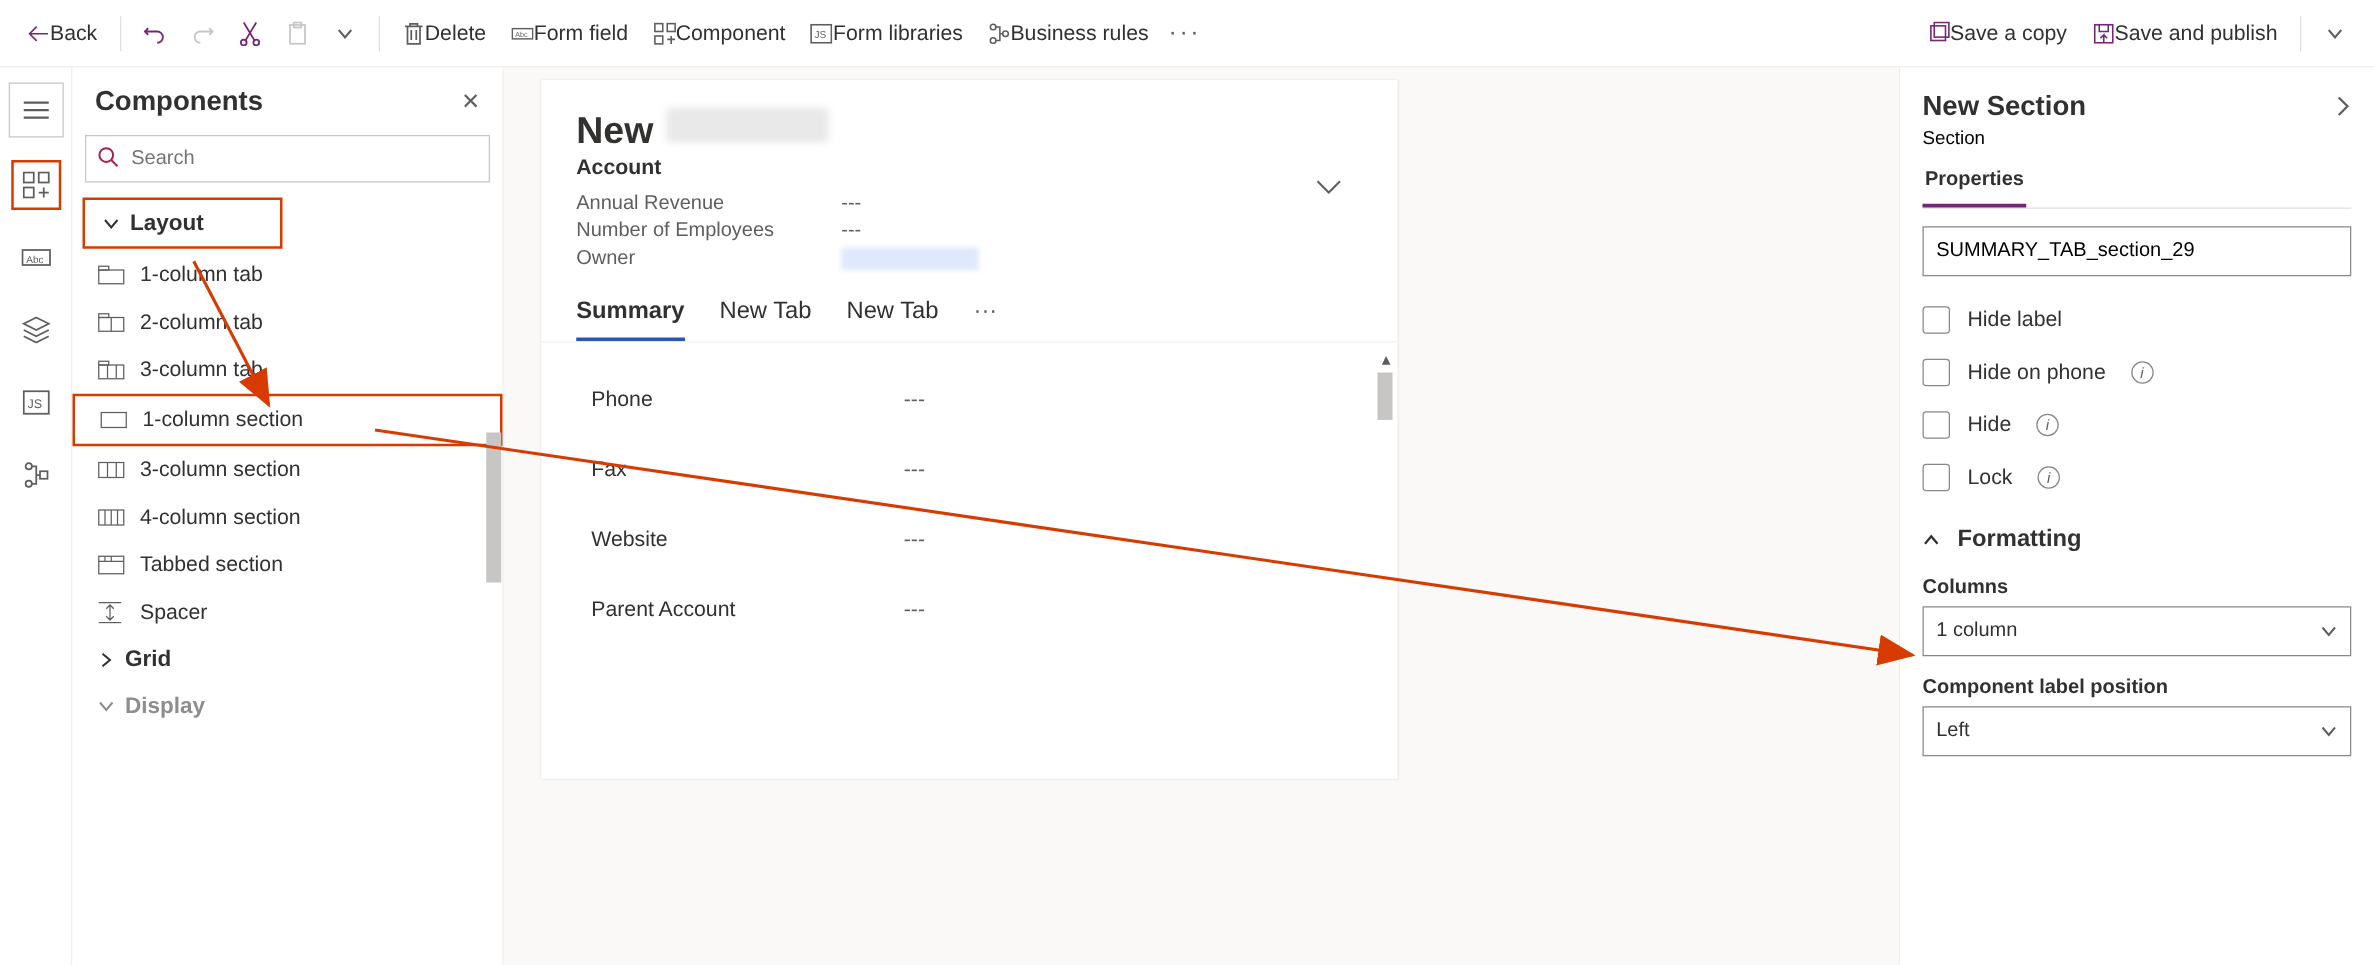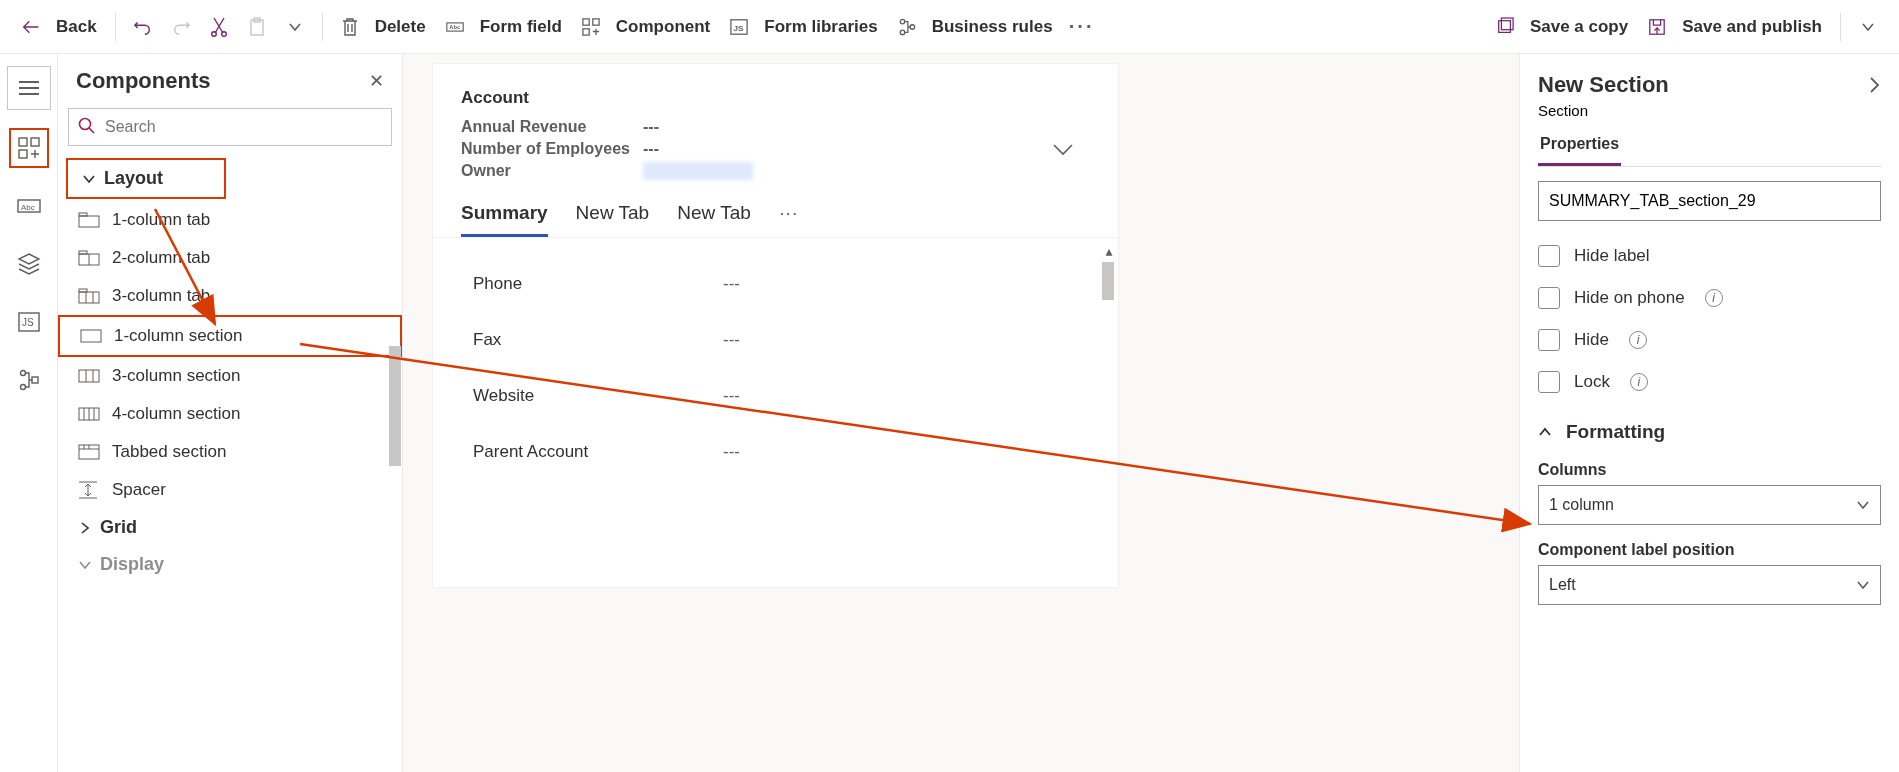--- a/index.html
+++ b/index.html
@@ -1,19 +1,19 @@
 <!DOCTYPE html>
 <html><head>
 <meta charset="utf-8">
 <style>
   * { box-sizing: border-box; margin: 0; padding: 0; }
   html, body { width: 1899px; height: 772px; font-family: "Segoe UI", Arial, sans-serif; font-size: 14px; color: #323130; background: #fff; overflow: hidden; }
   
   .toolbar { height: 54px; display: flex; align-items: center; padding: 0 12px; border-bottom: 1px solid #edebe9; background: #fff; }
-  .toolbar .btn { display: flex; align-items: center; gap: 16px; padding: 6px 10px; color: #323130; cursor: pointer; font-size: 17px; font-weight: bold; }
+  .toolbar .btn { display: flex; align-items: center; gap: 0; padding: 6px 10px; color: #323130; cursor: pointer; font-size: 17px; }
   .toolbar .btn .ic { width: 18px; height: 18px; display: inline-flex; align-items: center; justify-content: center; color: #605e5c; }
   .toolbar .btn.purple .ic { color: #742774; }
   .toolbar .sep { width: 1px; height: 28px; background: #e1dfdd; margin: 0 8px; }
   .toolbar .spacer { flex: 1; }
   
   .main { display: flex; height: calc(100% - 54px); }
   .railcol { width: 58px; border-right: 1px solid #edebe9; display: flex; flex-direction: column; align-items: center; padding-top: 10px; gap: 18px; }
   .railcol .railbtn { width: 40px; height: 40px; display: flex; align-items: center; justify-content: center; color: #605e5c; cursor: pointer; }
   .railcol .railbtn.boxed { border: 2px solid #d83b01; }
   .railcol .hamburger { width: 44px; height: 44px; border: 1px solid #c8c6c4; display: flex; align-items: center; justify-content: center; margin-top: 2px; }
@@ -36,21 +36,21 @@
   .scroll-thumb { position: absolute; right: 1px; top: 122px; width: 12px; height: 120px; background: #c8c6c4; }
 
   .canvas { flex: 1; background: #faf9f8; position: relative; overflow: hidden; }
   .form-card { position: absolute; left: 30px; top: 10px; width: 685px; background: #fff; box-shadow: 0 0 2px rgba(0,0,0,.1); }
   .form-header { padding: 22px 28px 8px 28px; position: relative; }
   .form-title-row { display: flex; align-items: baseline; gap: 10px; }
   .form-title-row .new { font-size: 30px; font-weight: 700; }
   .form-title-row .blur { width: 130px; height: 28px; background: #e9e9e9; filter: blur(3px); border-radius: 3px; }
   .form-subtitle { font-size: 17px; font-weight: 600; margin-top: 2px; }
   .hdr-fields { margin-top: 10px; display: flex; flex-direction: column; gap: 4px; font-size: 16px; color: #605e5c; }
-  .hdr-fields .row { display: flex; gap: 2px; font-weight: bold; }
+  .hdr-fields .row { display: flex; gap: 32px; }
   .hdr-fields .lbl { width: 180px; }
   .hdr-fields .val { color: #605e5c; }
   .hdr-fields .valblur { width: 110px; height: 18px; background: #dfe9fb; filter: blur(2px); }
   .hdr-chev { position: absolute; right: 44px; top: 78px; color: #605e5c; }
   .tabs { display: flex; gap: 28px; padding: 14px 28px 0 28px; font-size: 19px; }
   .tab { padding-bottom: 10px; cursor: pointer; }
   .tab.active { font-weight: 600; border-bottom: 3px solid #2b56b1; }
   .tab-ell { color: #605e5c; padding-bottom: 10px; }
   .form-body { position: relative; height: 350px; overflow: hidden; border-top: 1px solid #f3f2f1; }
   .form-body-inner { padding: 18px 40px; }
@@ -368,20 +368,24 @@
       <span>Display</span>
     </div>
     <div class="scroll-track">
       <div class="scroll-thumb"></div>
     </div>
   </div>
 
   <div class="canvas">
     <div class="form-card">
       <div class="form-header">
+        <div class="form-title-row">
+          <span class="new">New</span>
+          <span class="blur"></span>
+        </div>
         <div class="form-subtitle">Account</div>
         <div class="hdr-fields">
           <div class="row">
               <span class="lbl">Annual Revenue</span>
               <span class="val">---</span>
             </div>
           <div class="row">
               <span class="lbl">Number of Employees</span>
               <span class="val">---</span>
             </div>

